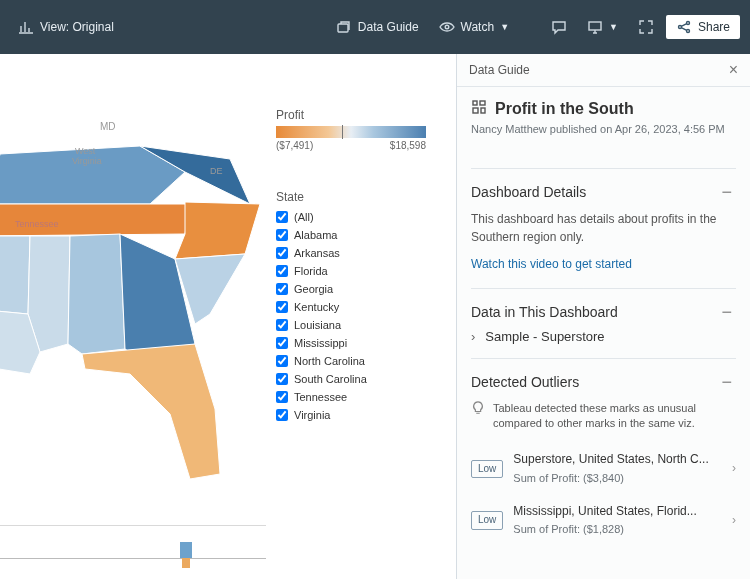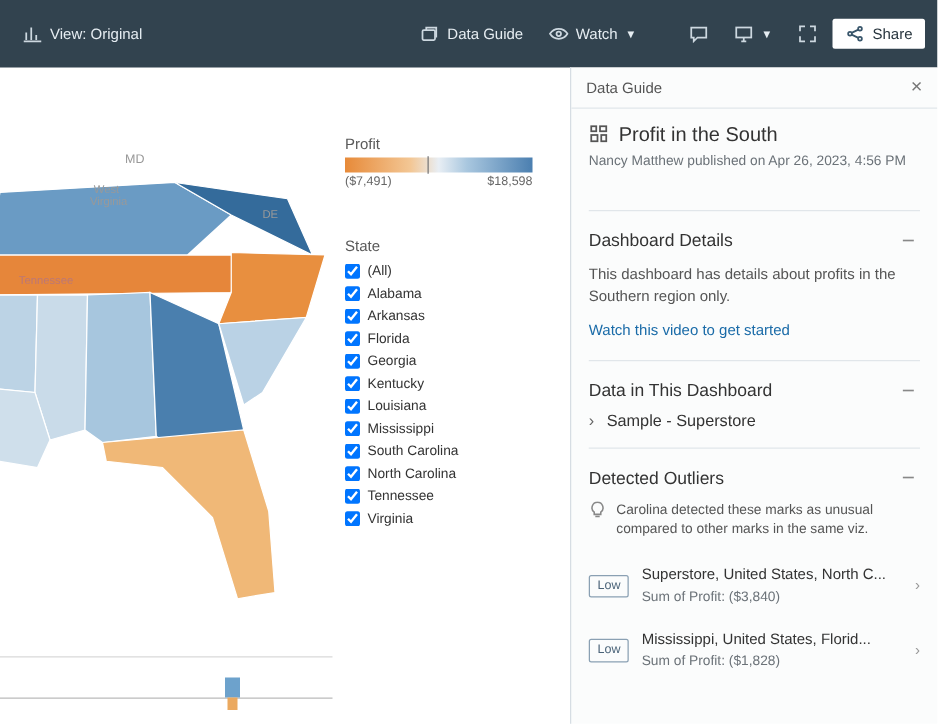--- a/index.html
+++ b/index.html
@@ -29,21 +29,21 @@
   .minibar-inner{position:relative;height:32px}
   .baseline{position:absolute;left:0;right:0;top:16px;height:1px;background:#bbb}
   .bar-pos{position:absolute;left:180px;width:12px;height:16px;top:0;background:#6da2cc}
   .bar-neg{position:absolute;left:182px;width:8px;height:10px;top:16px;background:#eba95f}
   .panel{width:294px;border-left:1px solid #d6dde3;background:#fbfcfc;display:flex;flex-direction:column;overflow:hidden}
   .panel-head{display:flex;align-items:center;justify-content:space-between;padding:8px 12px;border-bottom:1px solid #e1e6ea;font-size:12px;color:#555}
   .close-x{cursor:pointer;color:#777;font-size:16px;line-height:1}
   .panel-body{padding:12px 14px;overflow:auto;flex:1}
   .panel-title-row{display:flex;align-items:center;gap:8px;margin-bottom:4px}
   .panel-title-row svg{width:16px;height:16px;stroke:#555;fill:none;stroke-width:1.4}
-  .panel-title{font-size:16px;font-weight:400;color:#333}
+  .panel-title{font-size:16px;font-weight:700;color:#333}
   .panel-sub{font-size:11px;color:#6b7278;line-height:1.4;margin-bottom:31px}
   .sect{border-top:1px solid #e1e6ea;padding:14px 0}
   .sect-head{display:flex;align-items:center;justify-content:space-between;cursor:pointer}
   .sect-title{font-size:14px;color:#333}
   .collapse{color:#888;font-size:18px;line-height:1;padding:0 4px}
   .sect-body{margin-top:10px;font-size:12px;color:#555;line-height:1.45}
   .link{color:#1a6ba8;cursor:pointer;display:inline-block;margin-top:10px}
   .data-src{display:flex;align-items:center;gap:10px;margin-top:8px;font-size:13px;color:#333;cursor:pointer}
   .chev{color:#666}
   .outlier-note{display:flex;gap:8px;font-size:11px;color:#555;line-height:1.4;margin-bottom:12px}
@@ -190,25 +190,25 @@
           <label class="state-item">
             <input type="checkbox" checked="" style="">
             <span>Louisiana</span>
           </label>
           <label class="state-item">
             <input type="checkbox" checked="" style="">
             <span>Mississippi</span>
           </label>
           <label class="state-item">
             <input type="checkbox" checked="" style="">
+            <span>North Carolina</span>
+          </label>
+          <label class="state-item">
+            <input type="checkbox" checked="" style="">
             <span>South Carolina</span>
-          </label>
-          <label class="state-item">
-            <input type="checkbox" checked="" style="">
-            <span>North Carolina</span>
           </label>
           <label class="state-item">
             <input type="checkbox" checked="" style="">
             <span>Tennessee</span>
           </label>
           <label class="state-item">
             <input type="checkbox" checked="" style="">
             <span>Virginia</span>
           </label>
         </div>
@@ -265,21 +265,21 @@
       <div class="sect">
         <div class="sect-head">
           <div class="sect-title">Detected Outliers</div>
           <div class="collapse">−</div>
         </div>
         <div class="sect-body">
           <div class="outlier-note">
             <span class="bulb"><svg viewBox="0 0 16 16">
                   <path d="M8 1a5 5 0 0 0-3 9v2h6v-2a5 5 0 0 0-3-9zM6 14h4"></path>
                 </svg></span>
-            <span>Carolina detected these marks as unusual compared to other marks in the same viz.</span>
+            <span>Tableau detected these marks as unusual compared to other marks in the same viz.</span>
           </div>
           <div id="outliers">
               <div class="outlier">
                 <span class="tag">Low</span>
                 <div class="out-txt">
                   <div class="out-loc">Superstore, United States, North C...</div>
                   <div class="out-val">Sum of Profit: ($3,840)</div>
                 </div>
                 <span class="out-chev">›</span>
               </div>

